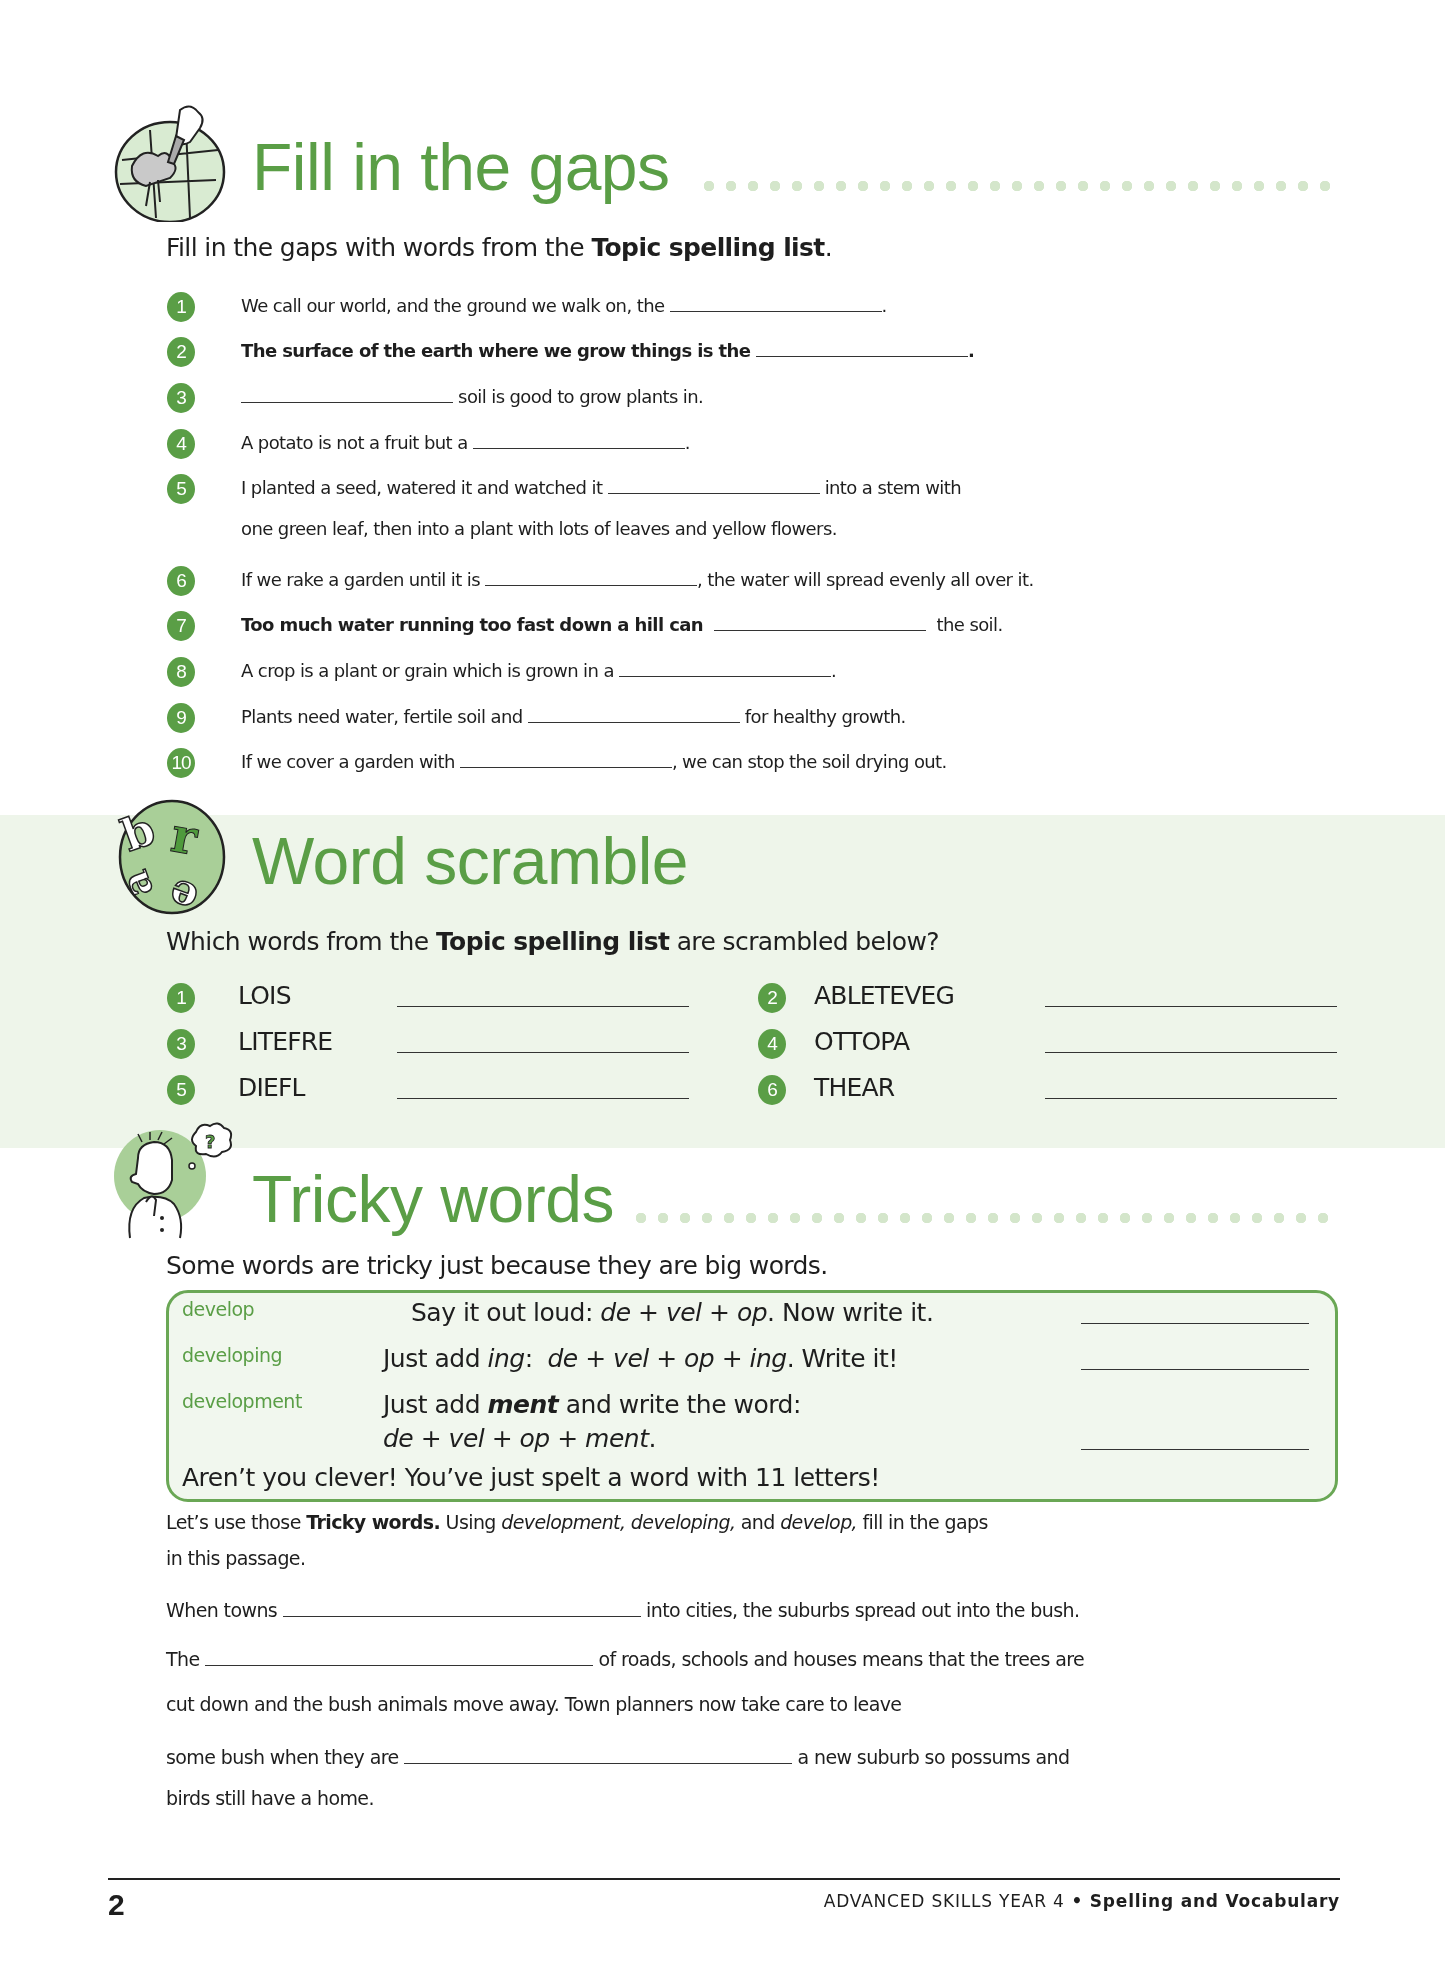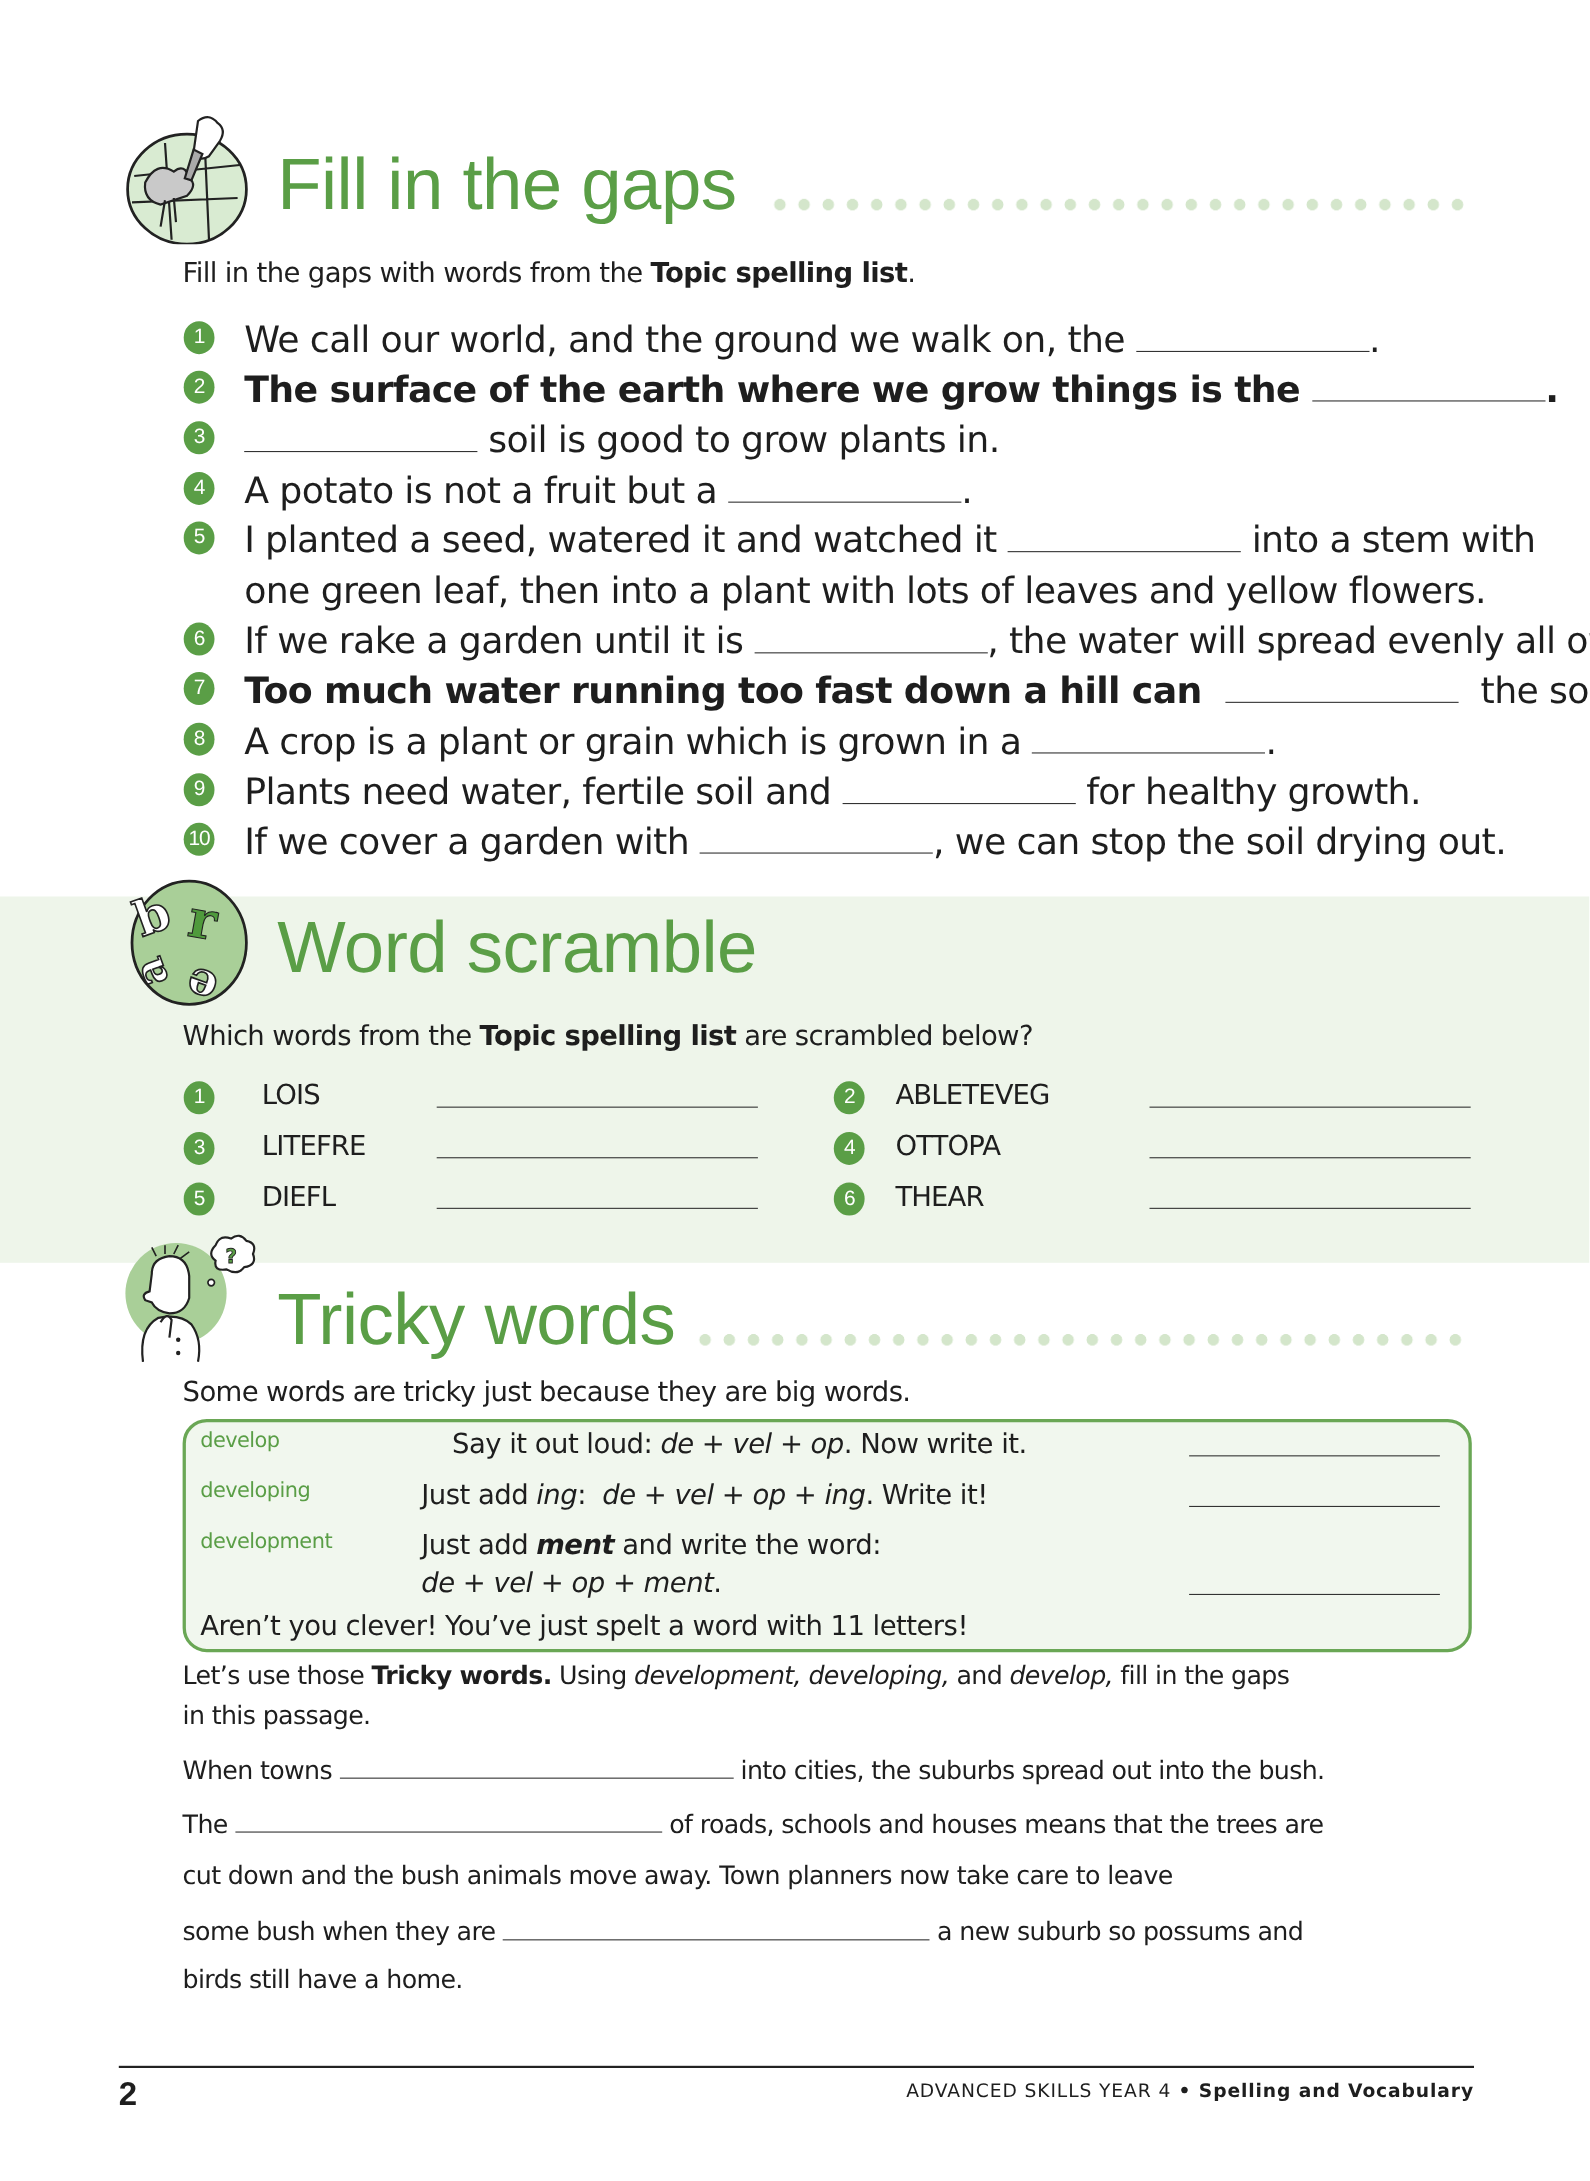--- a/index.html
+++ b/index.html
@@ -41,22 +41,22 @@
       color: #fff;
       font-family: "Liberation Sans", sans-serif;
       font-size: 19px;
       text-align: center;
       line-height: 30px;
       letter-spacing: -1px;
     }
 
     .q-line {
       position: absolute;
-      left: 222px;
-      font-size: 33px;
+      left: 241px;
+      font-size: 18px;
       letter-spacing: -0.6px;
       white-space: nowrap;
       line-height: 1;
     }
     .blank {
       display: inline-block;
       border-bottom: 1.5px solid #333;
       height: 20px;
       vertical-align: baseline;
     }
@@ -107,21 +107,21 @@
     .tw-text i { font-style: italic; }
     .tw-blank {
       position: absolute;
       width: 228px;
       border-bottom: 1.5px solid #333;
     }
 
     .passage {
       position: absolute;
       left: 166px;
-      font-size: 23px;
+      font-size: 19px;
       letter-spacing: -0.6px;
       white-space: nowrap;
       line-height: 1;
       text-align: center;
     }
     .passage i { font-style: italic; }
 
     .footer-rule {
       position: absolute;
       left: 108px; top: 1878px;

